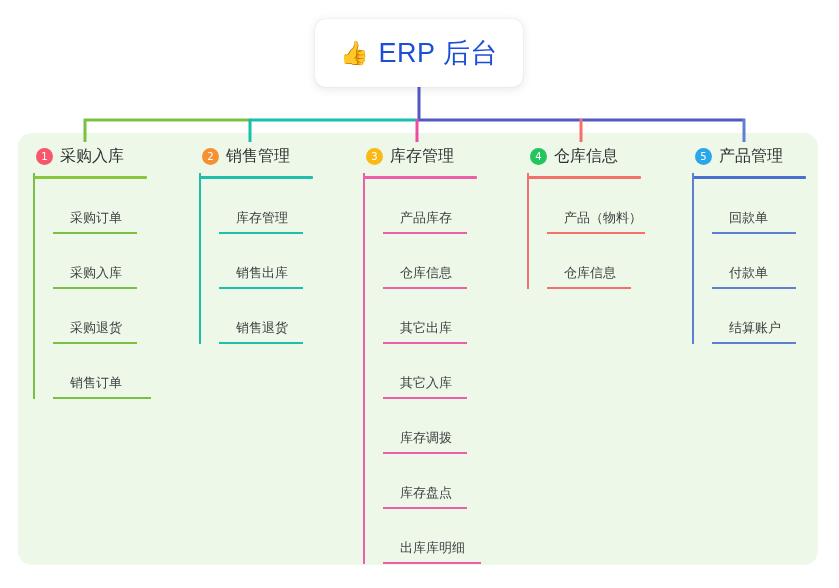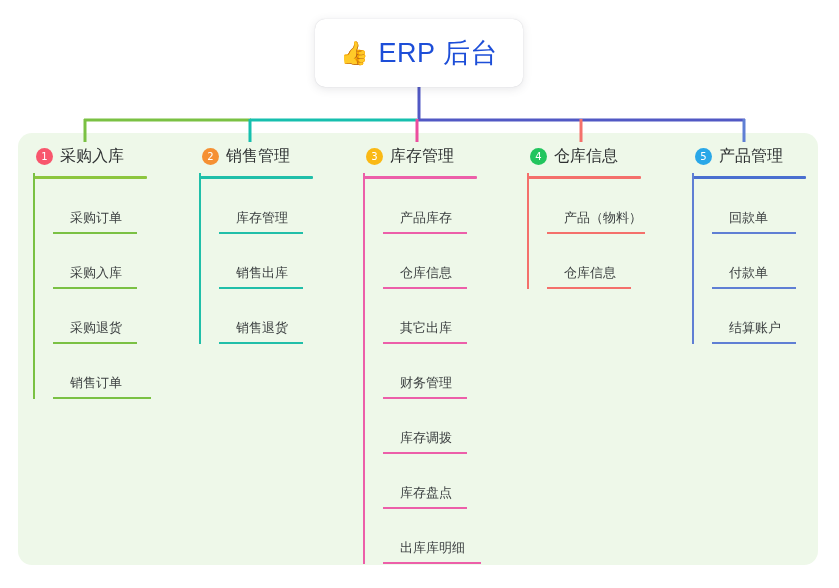--- a/index.html
+++ b/index.html
@@ -253,21 +253,21 @@
         </div>
         <div class="leaf">
           <span class="leaf-label">仓库信息</span>
           <span class="leaf-rule" style="background: rgb(236, 95, 169);"></span>
         </div>
         <div class="leaf">
           <span class="leaf-label">其它出库</span>
           <span class="leaf-rule" style="background: rgb(236, 95, 169);"></span>
         </div>
         <div class="leaf">
-          <span class="leaf-label">财务管理</span>
+          <span class="leaf-label">其它入库</span>
           <span class="leaf-rule" style="background: rgb(236, 95, 169);"></span>
         </div>
         <div class="leaf">
           <span class="leaf-label">库存调拨</span>
           <span class="leaf-rule" style="background: rgb(236, 95, 169);"></span>
         </div>
         <div class="leaf">
           <span class="leaf-label">库存盘点</span>
           <span class="leaf-rule" style="background: rgb(236, 95, 169);"></span>
         </div>

